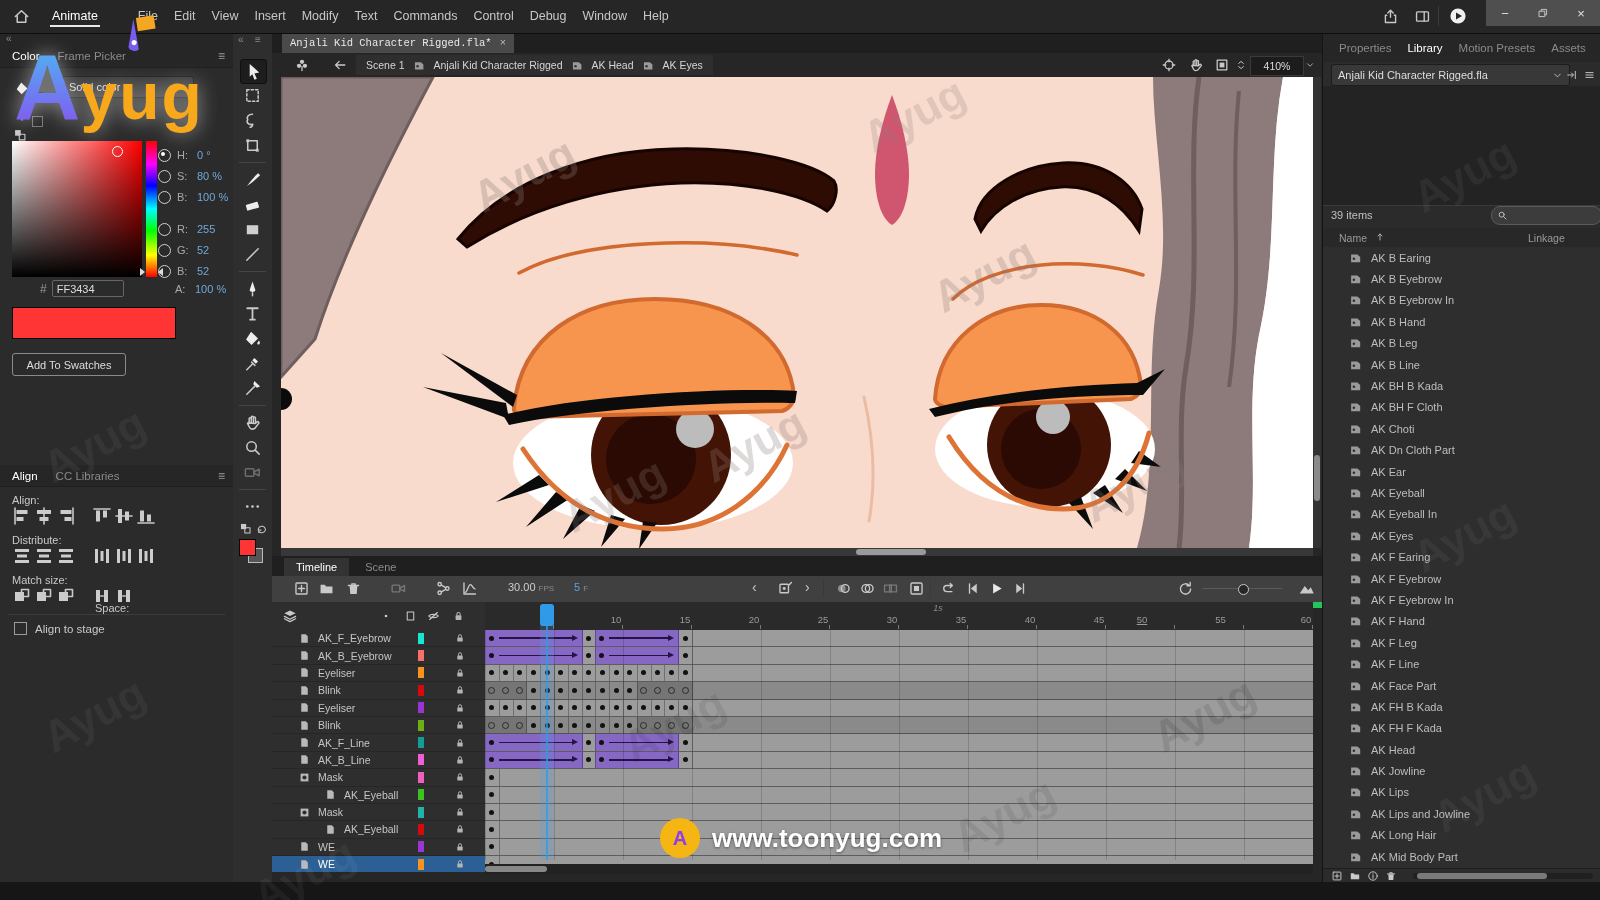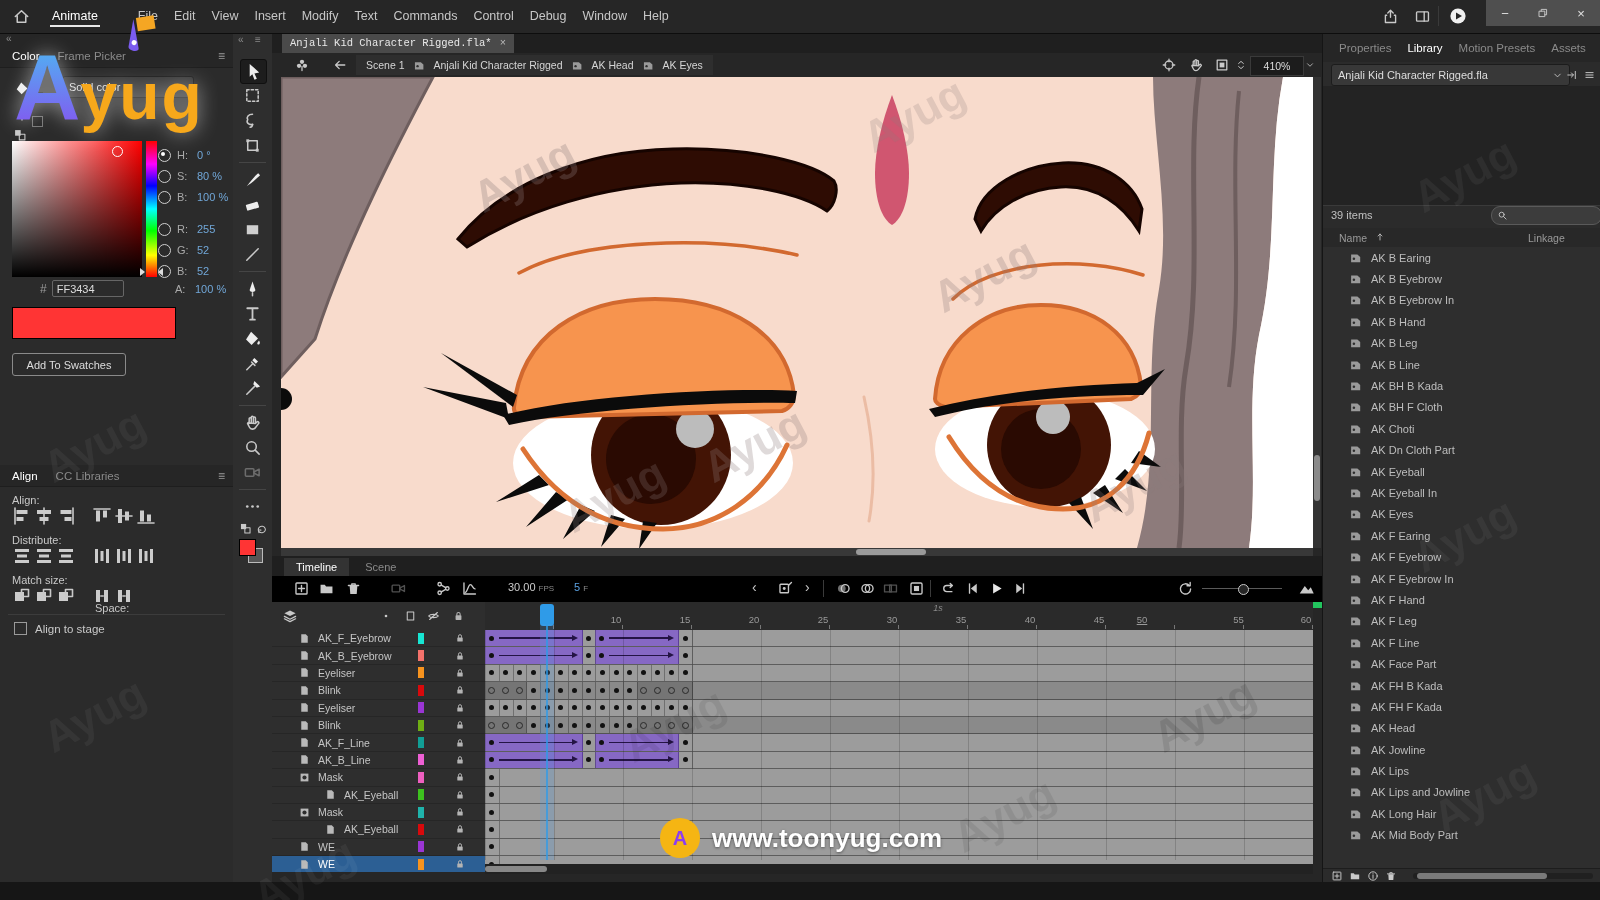--- a/index.html
+++ b/index.html
@@ -43,21 +43,21 @@
   #stage{position:absolute;left:9px;top:44px;width:1032px;height:471px;background:#f8dbcc;overflow:hidden;}
   #vscroll{position:absolute;left:1041px;top:44px;width:8px;height:471px;background:#333;}
   #vscroll .thumb{position:absolute;left:1px;width:6px;height:46px;top:378px;background:#8a8a8a;border-radius:3px;}
   #hscroll{position:absolute;left:9px;top:515px;width:1032px;height:8px;background:#383838;}
   #hscroll .thumb{position:absolute;top:1px;left:575px;width:70px;height:6px;background:#9a9a9a;border-radius:3px;}
   
   #timeline{position:absolute;left:0;top:523px;width:1050px;height:326px;background:#262626;}
   #tltabs{height:20px;background:#1f1f1f;display:flex;align-items:flex-end;padding-left:12px;gap:4px;}
   .tltab{font-size:11px;color:#8a8a8a;padding:3px 12px;}
   .tltab.on{background:#333;color:#fff;}
-  #tltools{position:relative;height:26px;background:#000000;border-bottom:6px solid #22c55e;}
+  #tltools{position:relative;height:26px;background:#404040;border-bottom:6px solid #22c55e;}
   #tltools .icon{position:absolute;top:4px;width:17px;height:17px;}
   #tlhead{position:absolute;left:0;top:46px;width:213px;height:28px;background:#2e2e2e;border-bottom:1px solid #1f1f1f;}
   #ruler{position:absolute;left:213px;top:46px;width:828px;height:28px;background:#2a2a2a;border-bottom:1px solid #1f1f1f;}
   .rnum{position:absolute;top:12px;font-size:9.5px;color:#9a9a9a;transform:translateX(-50%);}
   .rsec{position:absolute;top:1px;font-size:9px;font-style:italic;color:#8a8a8a;transform:translateX(-50%);margin-left:46px;}
   #layerlist{position:absolute;left:0;top:74px;width:213px;height:230px;background:#2e2e2e;}
   .lrow{position:relative;height:16.4px;border-bottom:1px solid #262626;display:flex;align-items:center;}
   .lrow.sel{background:#2c5f94;}
   .lrow .nm{font-size:10.5px;color:#c5c5c5;position:absolute;left:46px;white-space:nowrap;}
   .lrow.sel .nm{color:#fff;}
@@ -785,21 +785,21 @@
         <span class="rnum" style="left: 407.1px;">30</span>
         <div style="position: absolute; top: 23px; left: 413px; width: 1px; height: 4px; background: rgb(119, 119, 119);"></div>
         <span class="rnum" style="left: 476.1px;">35</span>
         <div style="position: absolute; top: 23px; left: 482px; width: 1px; height: 4px; background: rgb(119, 119, 119);"></div>
         <span class="rnum" style="left: 545.1px;">40</span>
         <div style="position: absolute; top: 23px; left: 551px; width: 1px; height: 4px; background: rgb(119, 119, 119);"></div>
         <span class="rnum" style="left: 614.1px;">45</span>
         <div style="position: absolute; top: 23px; left: 620px; width: 1px; height: 4px; background: rgb(119, 119, 119);"></div>
         <span class="rnum" style="left: 657px; text-decoration: underline;">50</span>
         <div style="position: absolute; top: 23px; left: 689px; width: 1px; height: 4px; background: rgb(119, 119, 119);"></div>
-        <span class="rnum" style="left: 742px; padding-left: 23px;">55</span>
+        <span class="rnum" style="left: 724px; padding-left: 23px;">55</span>
         <div style="position: absolute; top: 23px; left: 758px; width: 1px; height: 4px; background: rgb(119, 119, 119);"></div>
         <span class="rnum" style="left: 821.1px;">60</span>
         <div style="position: absolute; top: 23px; left: 827px; width: 1px; height: 4px; background: rgb(119, 119, 119);"></div>
         <span class="rsec" style="left: 407.1px;">1s</span>
         <span class="rsec" style="left: 821.1px;">2s</span>
       </div>
     <div id="layerlist">
         <div class="lrow">
           <span class="icon licon">
             <svg viewBox="0 0 20 20" fill="none" stroke="#c9c9c9" stroke-width="1.6" stroke-linecap="round" stroke-linejoin="round">
@@ -1444,20 +1444,29 @@
         <span class="nm">AK Choti</span>
       </div>
       <div class="librow">
         <span class="icon" style="width: 14px; height: 14px;">
           <svg viewBox="0 0 20 20" fill="none" stroke="#c9c9c9" stroke-width="1.6" stroke-linecap="round" stroke-linejoin="round">
             <path d="M3 5 h9 l4 3.5 V16 H3 Z" fill="#9a9a9a" stroke="none"></path>
             <circle cx="7" cy="11" r="1.8" fill="#2e2e2e" stroke="none"></circle>
           </svg>
         </span>
         <span class="nm">AK Dn Cloth Part</span>
+      </div>
+      <div class="librow">
+        <span class="icon" style="width: 14px; height: 14px;">
+          <svg viewBox="0 0 20 20" fill="none" stroke="#c9c9c9" stroke-width="1.6" stroke-linecap="round" stroke-linejoin="round">
+            <path d="M3 5 h9 l4 3.5 V16 H3 Z" fill="#9a9a9a" stroke="none"></path>
+            <circle cx="7" cy="11" r="1.8" fill="#2e2e2e" stroke="none"></circle>
+          </svg>
+        </span>
+        <span class="nm">AK Ear</span>
       </div>
       <div class="librow">
         <span class="icon" style="width: 14px; height: 14px;">
           <svg viewBox="0 0 20 20" fill="none" stroke="#c9c9c9" stroke-width="1.6" stroke-linecap="round" stroke-linejoin="round">
             <path d="M3 5 h9 l4 3.5 V16 H3 Z" fill="#9a9a9a" stroke="none"></path>
             <circle cx="7" cy="11" r="1.8" fill="#2e2e2e" stroke="none"></circle>
           </svg>
         </span>
         <span class="nm">AK Eyeball</span>
       </div>

